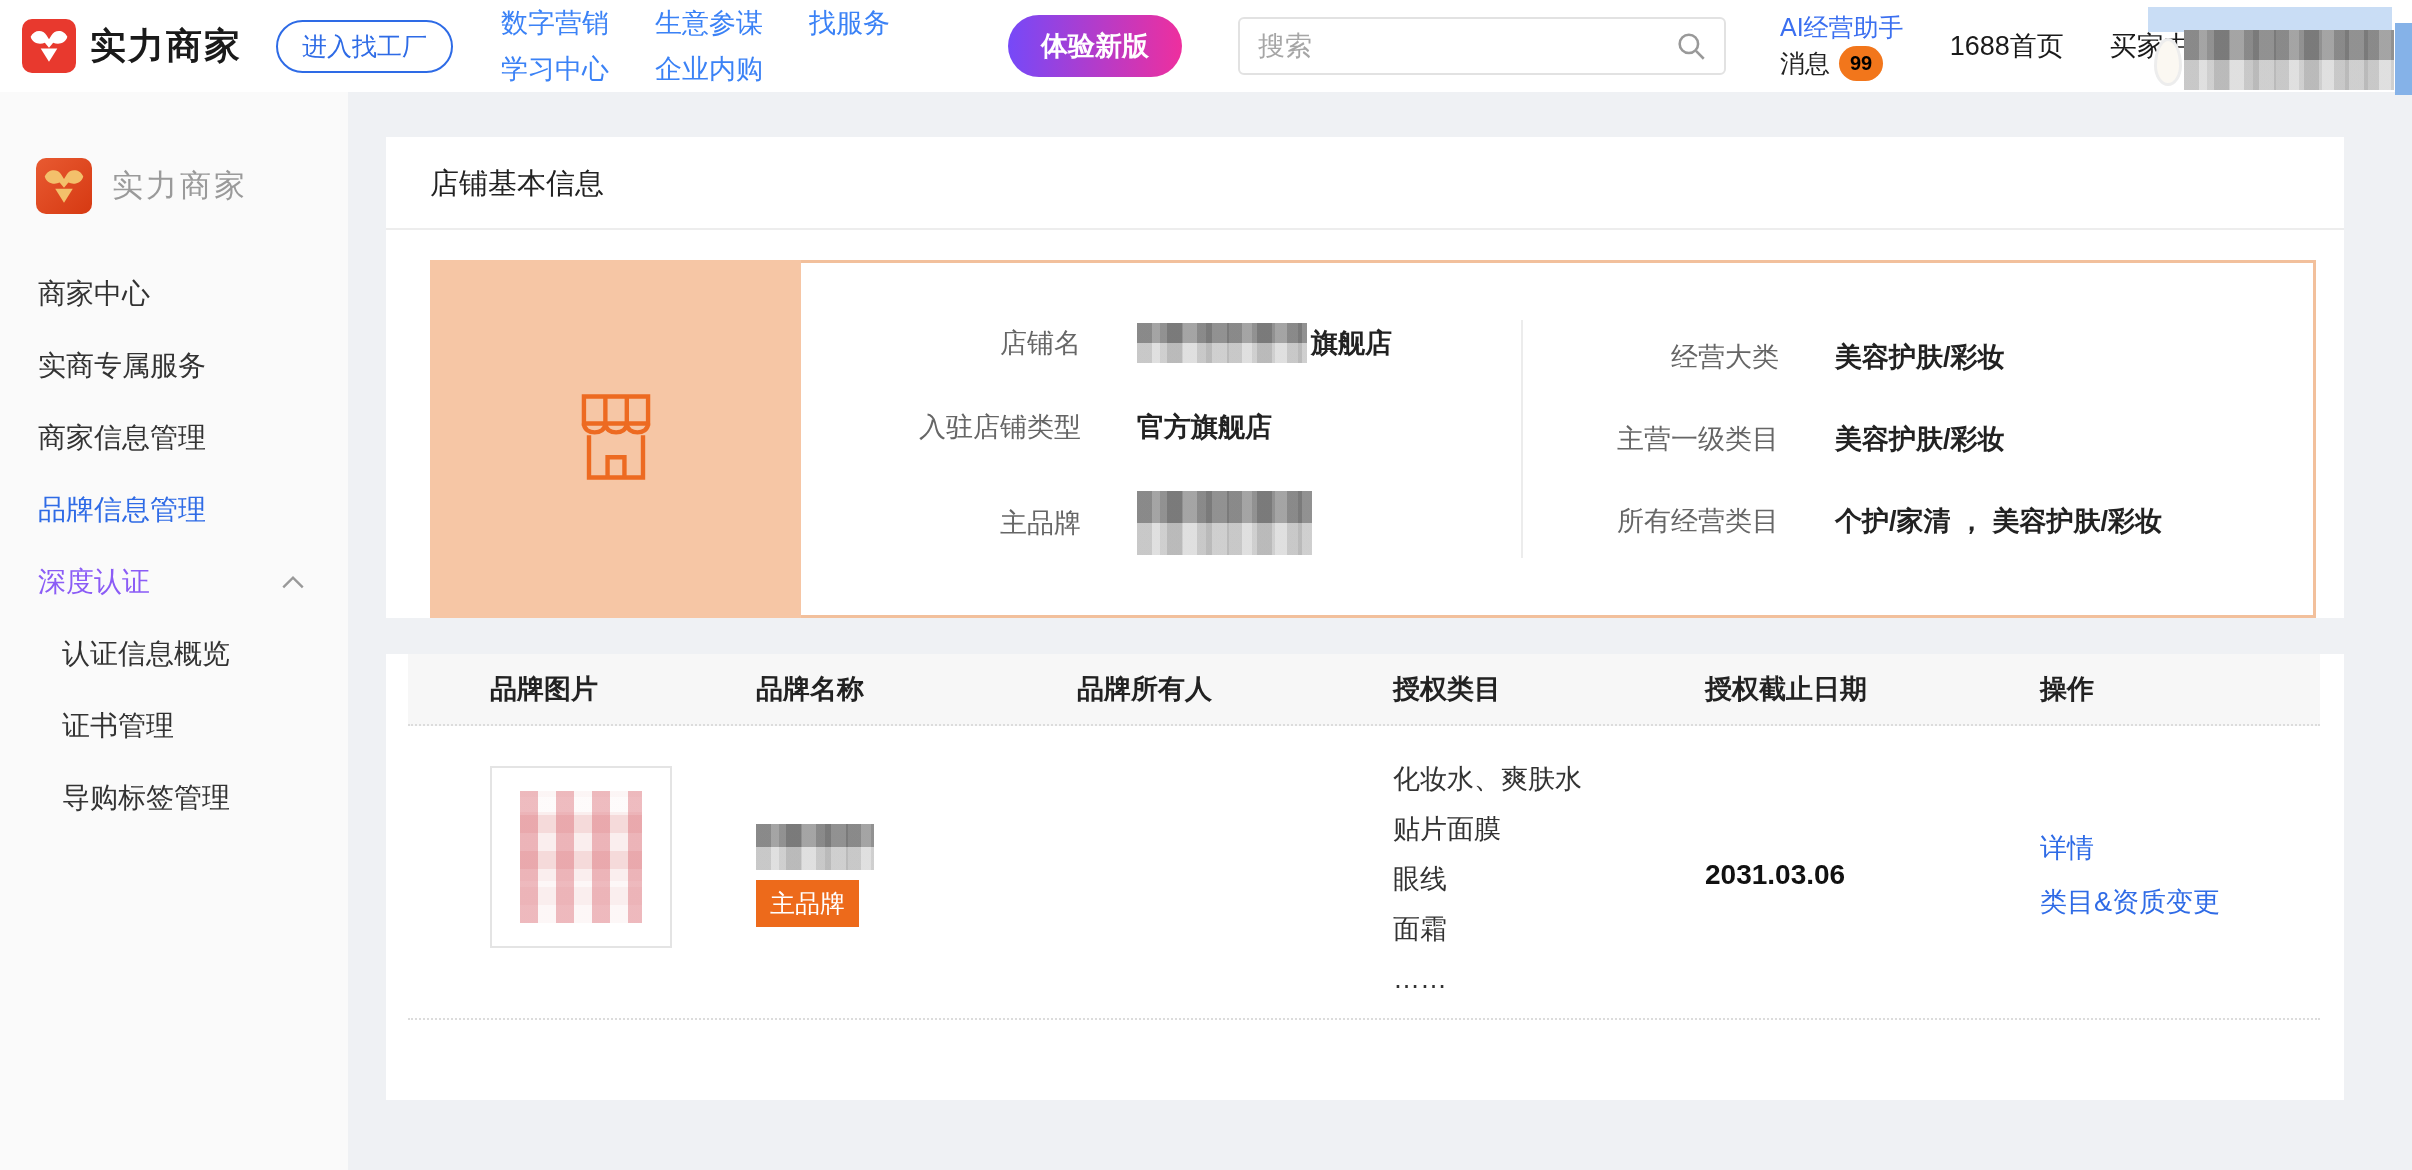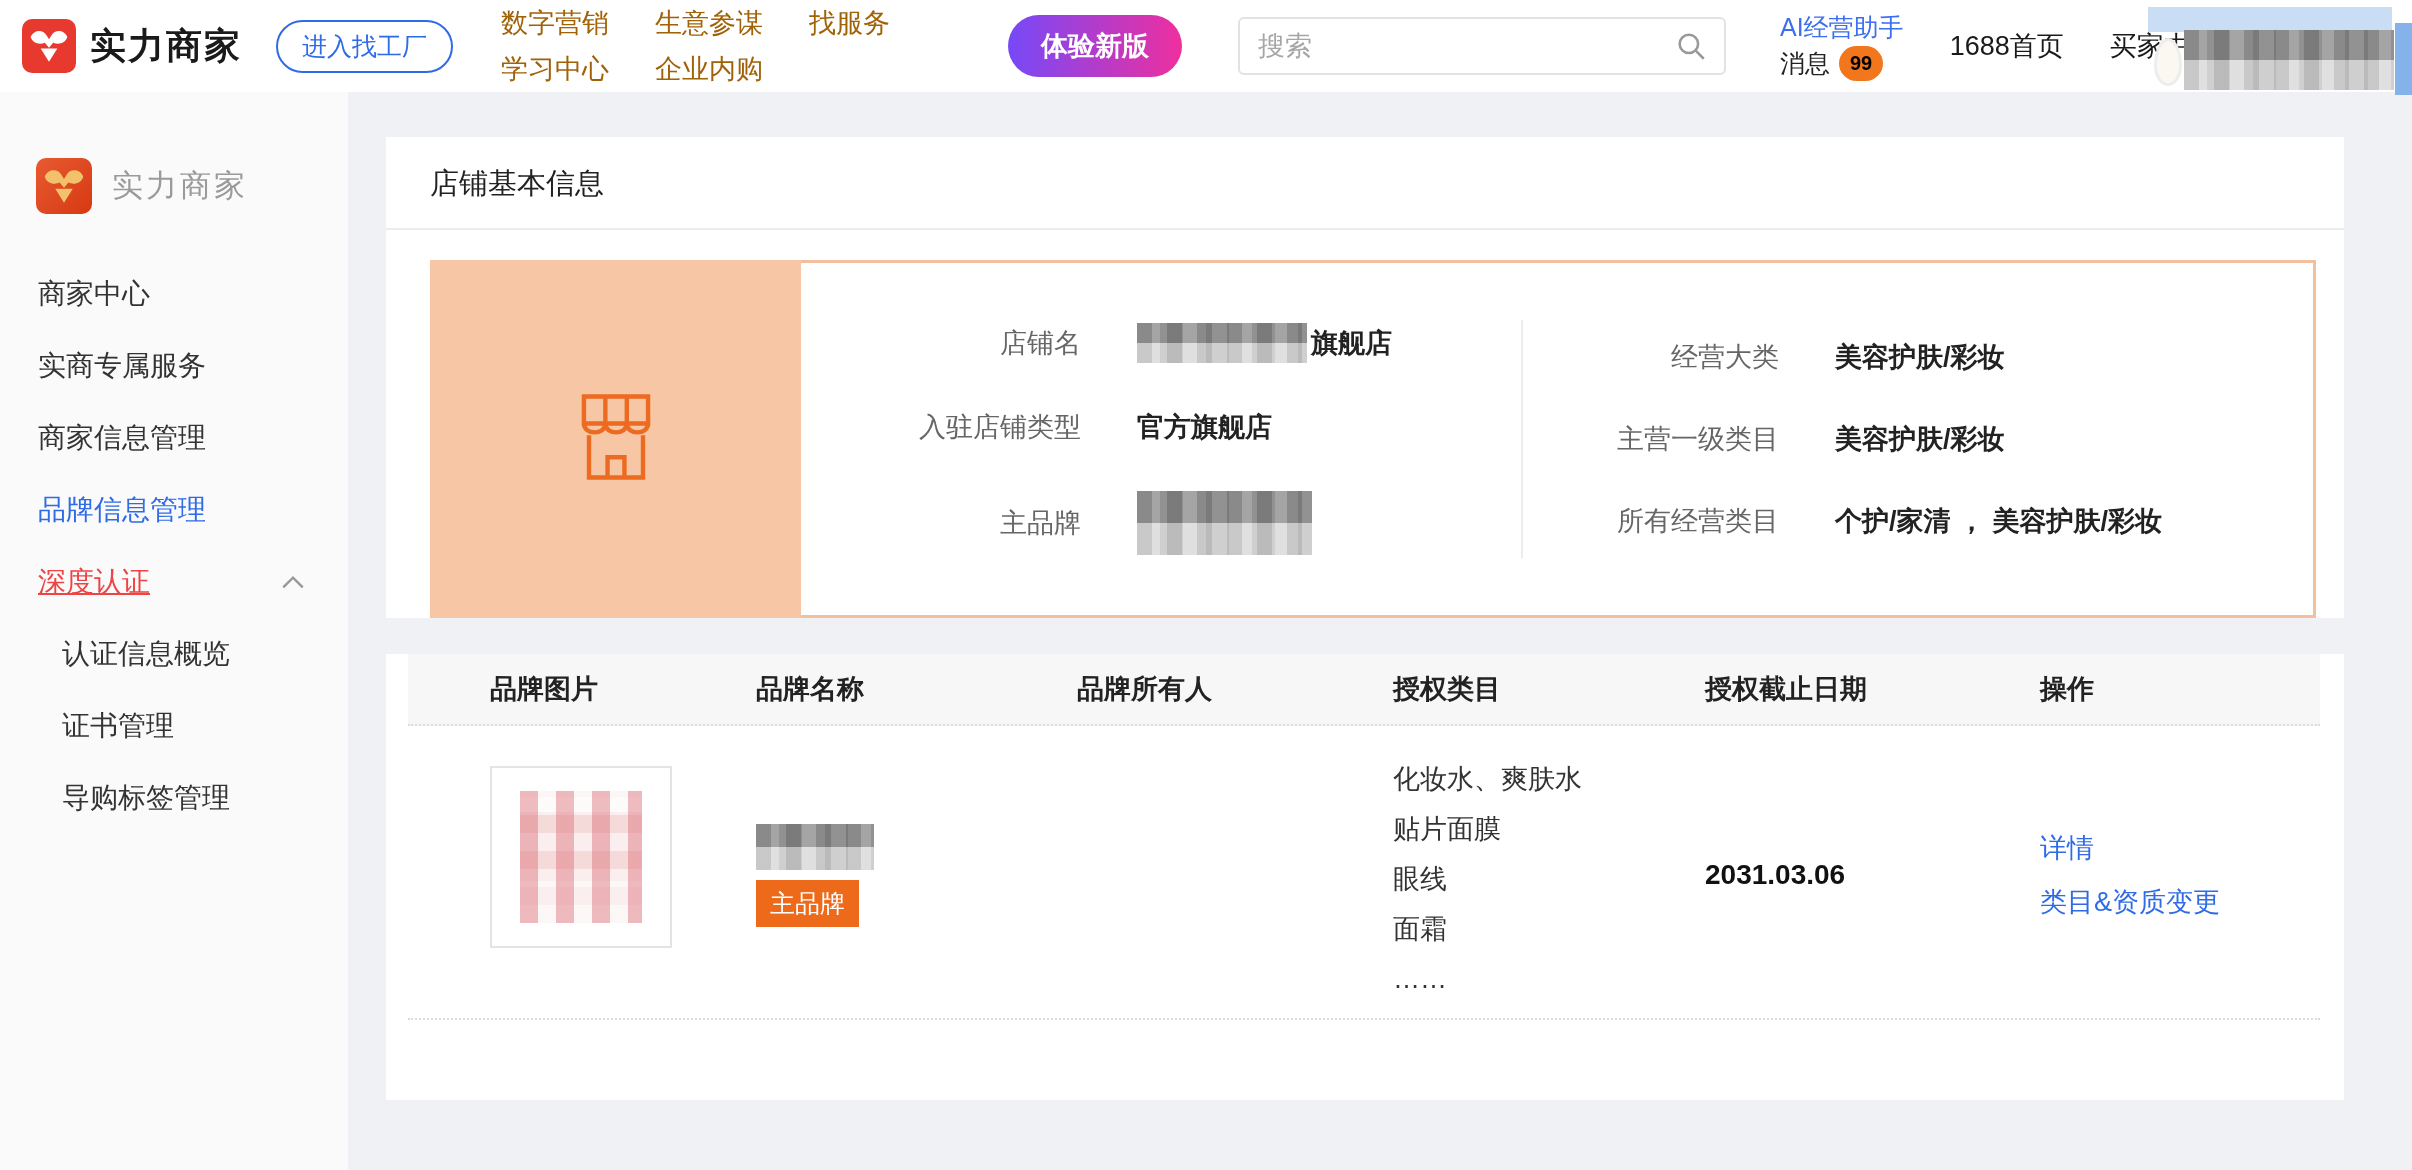--- a/index.html
+++ b/index.html
@@ -10,21 +10,21 @@
   .header{position:absolute;top:0;left:0;right:0;height:92px;background:#fff;display:flex;
           align-items:center;padding-left:22px;box-sizing:border-box;z-index:5;}
   .logo{display:flex;align-items:center;cursor:pointer;}
   .logo-mark{width:54px;height:54px;border-radius:10px;background:#E8392E;display:flex;
              align-items:center;justify-content:center;flex:none;}
   .logo-title{font-size:36px;font-weight:bold;color:#1a1a1a;margin-left:14px;letter-spacing:2px;white-space:nowrap;}
   .factory-pill{margin-left:34px;border:2px solid #2E6BE6;color:#2E6BE6;border-radius:999px;
                 font-size:25px;padding:8px 24px;background:#fff;white-space:nowrap;cursor:pointer;}
   .top-nav{margin-left:48px;display:grid;grid-template-columns:auto auto auto;column-gap:46px;
            row-gap:10px;font-size:27px;color:#1a1a1a;}
-  .nav-link{text-decoration:none;color:#a16207;white-space:nowrap;cursor:pointer;}
+  .nav-link{text-decoration:none;color:#3b82f6;white-space:nowrap;cursor:pointer;}
   .new-version{margin-left:118px;background:linear-gradient(90deg,#7649F8,#EE2F9E);color:#fff;
                font-size:27px;font-weight:bold;padding:13px 33px;border-radius:999px;border:none;
                white-space:nowrap;cursor:pointer;}
   .search-box{margin-left:56px;width:488px;height:58px;border:2px solid #E2E2E2;border-radius:6px;
               display:flex;align-items:center;padding:0 16px;box-sizing:border-box;background:#fff;}
   .search-input{border:none;outline:none;flex:1;font-size:27px;color:#333;min-width:0;background:transparent;
                 font-family:inherit;}
   .search-input::placeholder{color:#A6A6A6;}
   .search-icon{display:flex;align-items:center;cursor:pointer;}
   .assistant{margin-left:54px;font-size:25px;line-height:1.35;white-space:nowrap;}
@@ -48,22 +48,22 @@
       repeating-linear-gradient(90deg, rgba(255,255,255,.22) 0 23px, rgba(0,0,0,.06) 23px 46px);}
 
   
   .sidebar{position:absolute;top:92px;left:0;width:348px;bottom:0;background:#FAFAFA;}
   .side-brand{display:flex;align-items:center;margin:66px 0 44px 36px;}
   .side-logo{width:56px;height:56px;border-radius:10px;background:linear-gradient(135deg,#E85A31,#D63912);
              display:flex;align-items:center;justify-content:center;flex:none;}
   .side-brand-text{font-size:31px;color:#9a9a9a;margin-left:20px;letter-spacing:3px;white-space:nowrap;}
   .side-item{font-size:28px;color:#333;padding:17px 0 17px 38px;cursor:pointer;white-space:nowrap;}
   .side-item.active{color:#2F6BE6;}
-  .side-group{font-size:28px;color:#ef4444;display:flex;align-items:center;justify-content:space-between;
-              padding:17px 42px 17px 38px;cursor:pointer;text-decoration:underline;}
+  .side-group{font-size:28px;color:#8b5cf6;display:flex;align-items:center;justify-content:space-between;
+              padding:17px 42px 17px 38px;cursor:pointer;}
   .side-item.sub{padding-left:62px;}
 
   
   .main{position:absolute;left:386px;top:137px;width:1958px;}
   .panel{background:#fff;}
   .panel-title{font-size:29px;color:#222;font-weight:400;margin:0;padding:27px 0 24px 44px;}
   .panel-divider{border-bottom:2px solid #EDEDED;}
 
   
   .store-card{position:relative;margin:30px 28px 36px 44px;border:3px solid #F2C09C;height:358px;

